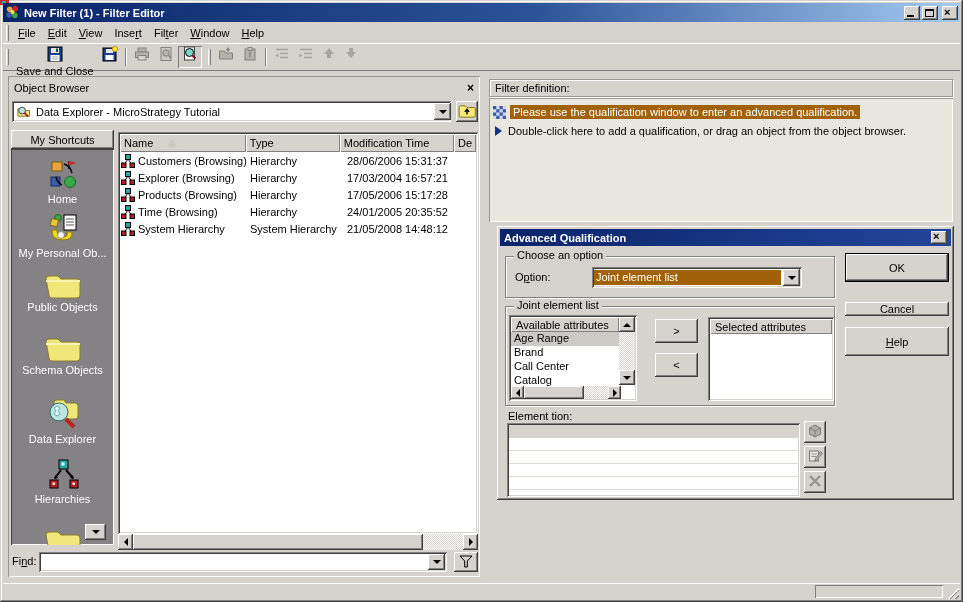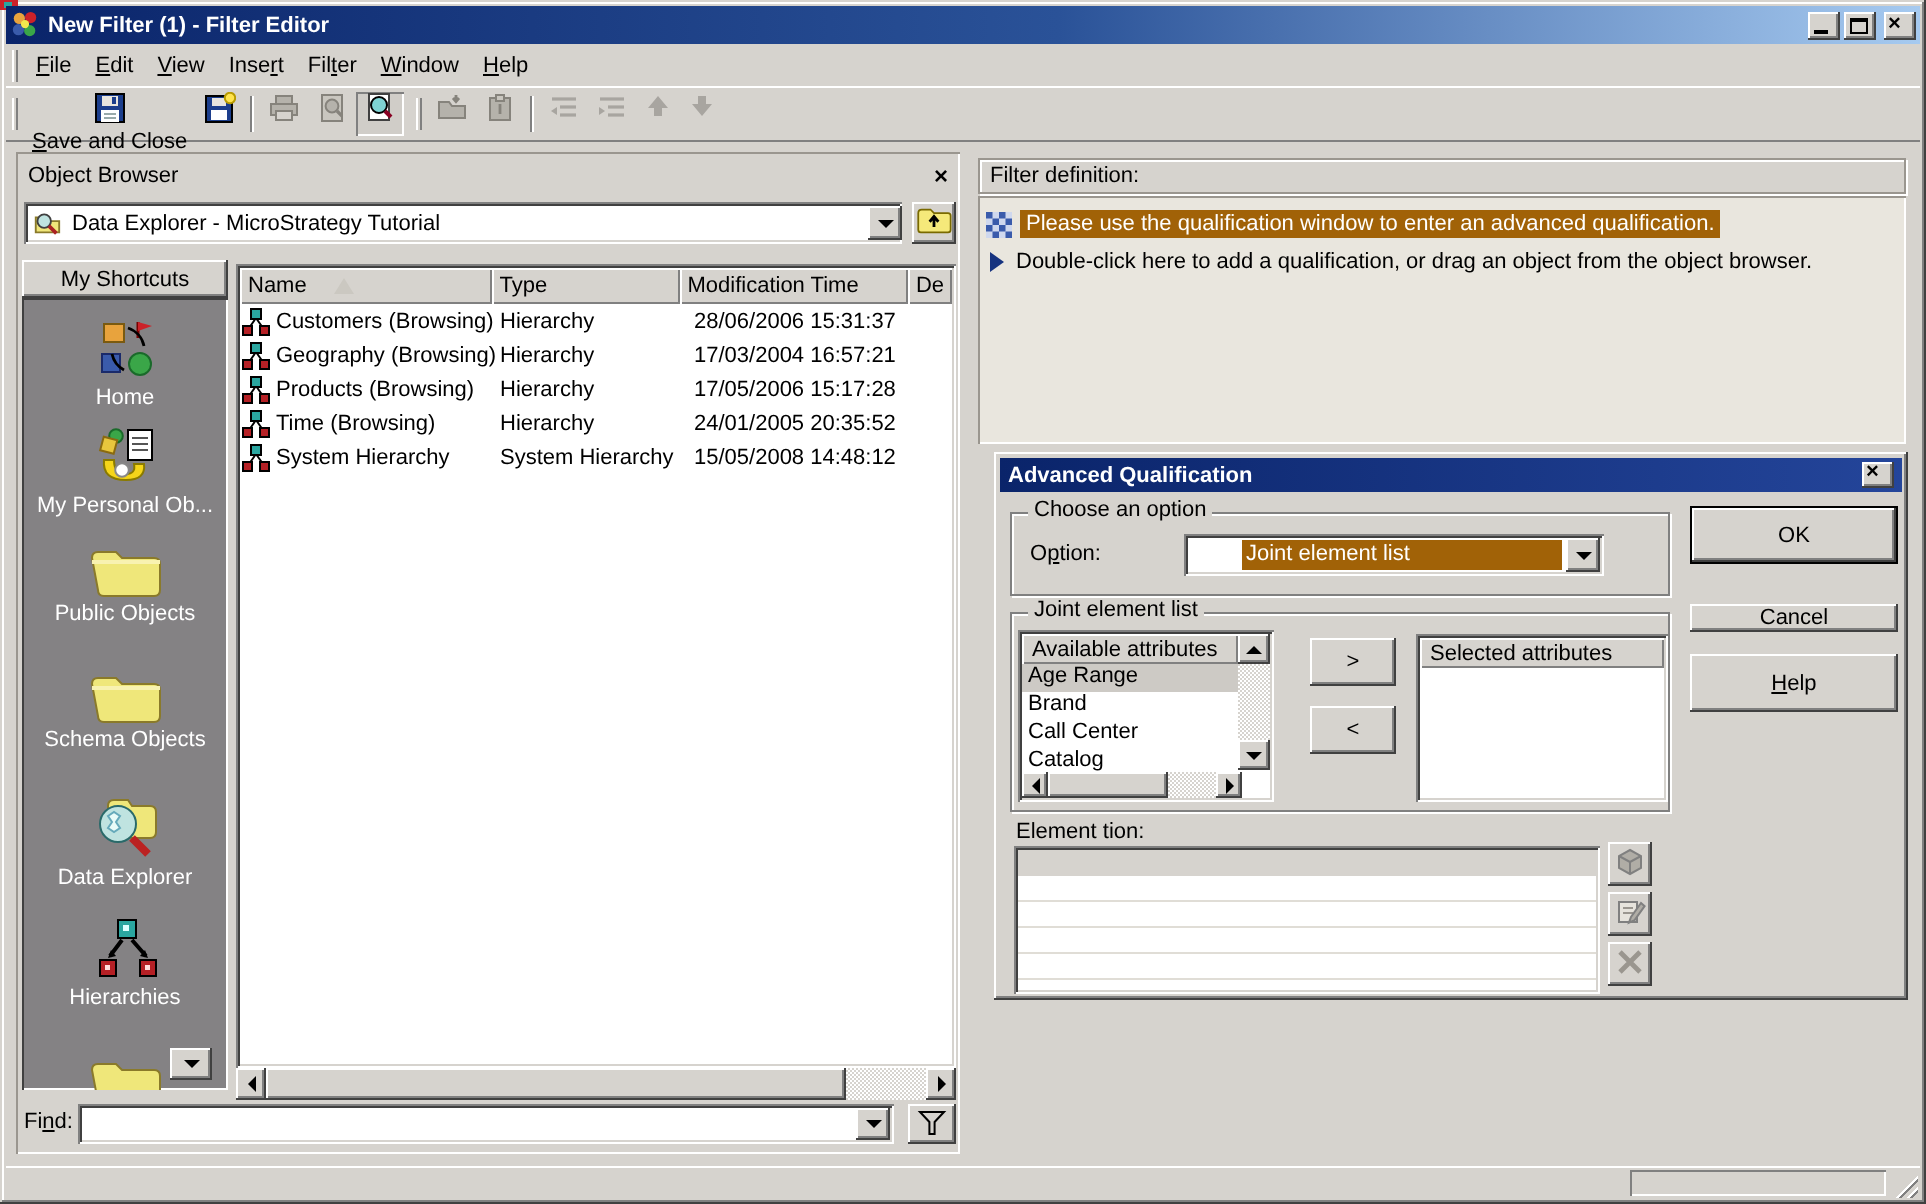--- a/index.html
+++ b/index.html
@@ -25,21 +25,21 @@
   .toolbar { left:3px; top:43px; width:957px; height:28px; display:flex; align-items:center;
              box-shadow: inset 0 1px 0 #fff, inset 0 -1px 0 #808080; }
   .tb-btn { height:22px; display:flex; align-items:center; gap:3px; padding:0 4px; background:transparent; border:none; font:inherit;flex-direction:column; }
   .tb-btn.pressed { box-shadow: inset 1px 1px 0 #808080, inset -1px -1px 0 #fff; background:#d0cdc8; }
   .tb-sep { width:2px; height:18px; margin:0 3px; box-shadow: inset 1px 0 0 #808080, inset -1px 0 0 #fff; }
   .ico { display:inline-block; line-height:0; }
   .bevel-out { box-shadow: inset -1px -1px 0 #404040, inset 1px 1px 0 #fff, inset -2px -2px 0 #808080; background:#d6d3ce; }
   .btn { background:#d6d3ce; border:none; font:inherit; color:#000;
          box-shadow: inset -1px -1px 0 #404040, inset 1px 1px 0 #fff, inset -2px -2px 0 #808080; }
   .btn.default { border:1px solid #000; }
-  .field { background:#fff; box-shadow: inset 1px 1px 0 #808080, inset -1px -1px 0 #fff, inset 2px 2px 0 #404040, inset -2px -2px 0 #d6d3ce; padding-left: 27px; }
+  .field { background:#fff; box-shadow: inset 1px 1px 0 #808080, inset -1px -1px 0 #fff, inset 2px 2px 0 #404040, inset -2px -2px 0 #d6d3ce; }
   .etch { border:1px solid #9a968f; box-shadow: inset 1px 1px 0 #fff, 1px 1px 0 #fff; }
   .panel { background:#d6d3ce; }
   .hl { background:#a16207; color:#fff; padding:1px 3px; }
   .tri-d { width:0; height:0; border-left:4px solid transparent; border-right:4px solid transparent; border-top:4px solid #000; }
   .tri-u { width:0; height:0; border-left:4px solid transparent; border-right:4px solid transparent; border-bottom:4px solid #000; }
   .tri-l { width:0; height:0; border-top:4px solid transparent; border-bottom:4px solid transparent; border-right:4px solid #000; }
   .tri-r { width:0; height:0; border-top:4px solid transparent; border-bottom:4px solid transparent; border-left:4px solid #000; }
   .sb-btn { background:#d6d3ce; box-shadow: inset -1px -1px 0 #404040, inset 1px 1px 0 #fff, inset -2px -2px 0 #808080;
             display:flex; align-items:center; justify-content:center; }
   .dither { background-image: conic-gradient(#fff 25%, #d6d3ce 0 50%, #fff 0 75%, #d6d3ce 0); background-size:2px 2px; }
@@ -367,21 +367,21 @@
           <span class="cell" style="width:118px;">28/06/2006 15:31:37</span>
         </div>
         <div class="trow">
           <span class="cell" style="width:130px;display:flex;align-items:center;gap:3px;padding-left:1px;">
               <span class="ico"><svg width="14" height="14" viewBox="0 0 14 14">
                   <path d="M7 5 l-3.5 5 M7 5 l3.5 5" stroke="#000"></path>
                   <rect x="4.5" y="0.5" width="5" height="5" fill="#2aa6a0" stroke="#000"></rect>
                   <rect x="0.5" y="9" width="4.5" height="4.5" fill="#b52025" stroke="#000"></rect>
                   <rect x="9" y="9" width="4.5" height="4.5" fill="#b52025" stroke="#000"></rect>
                 </svg></span>
-              <span>Geography (Browsing)</span>
+              <span>Explorer (Browsing)</span>
             </span>
           <span class="cell" style="width:97px;">Hierarchy</span>
           <span class="cell" style="width:118px;">17/03/2004 16:57:21</span>
         </div>
         <div class="trow">
           <span class="cell" style="width:130px;display:flex;align-items:center;gap:3px;padding-left:1px;">
               <span class="ico"><svg width="14" height="14" viewBox="0 0 14 14">
                   <path d="M7 5 l-3.5 5 M7 5 l3.5 5" stroke="#000"></path>
                   <rect x="4.5" y="0.5" width="5" height="5" fill="#2aa6a0" stroke="#000"></rect>
                   <rect x="0.5" y="9" width="4.5" height="4.5" fill="#b52025" stroke="#000"></rect>
@@ -409,21 +409,21 @@
           <span class="cell" style="width:130px;display:flex;align-items:center;gap:3px;padding-left:1px;">
               <span class="ico"><svg width="14" height="14" viewBox="0 0 14 14">
                   <path d="M7 5 l-3.5 5 M7 5 l3.5 5" stroke="#000"></path>
                   <rect x="4.5" y="0.5" width="5" height="5" fill="#2aa6a0" stroke="#000"></rect>
                   <rect x="0.5" y="9" width="4.5" height="4.5" fill="#b52025" stroke="#000"></rect>
                   <rect x="9" y="9" width="4.5" height="4.5" fill="#b52025" stroke="#000"></rect>
                 </svg></span>
               <span>System Hierarchy</span>
             </span>
           <span class="cell" style="width:97px;">System Hierarchy</span>
-          <span class="cell" style="width:118px;">15/05/2008 14:48:12</span>
+          <span class="cell" style="width:118px;">21/05/2008 14:48:12</span>
         </div>
       </div>
     </div>
 
     <div class="abs dither" style="left:110px;top:458px;width:360px;height:16px;">
       <span class="abs sb-btn" style="left:0;top:0;width:15px;height:16px;">
           <span class="tri-l"></span>
         </span>
       <span class="abs bevel-out" style="left:15px;top:0;width:290px;height:16px;"></span>
       <span class="abs sb-btn" style="right:0;top:0;width:15px;height:16px;">

